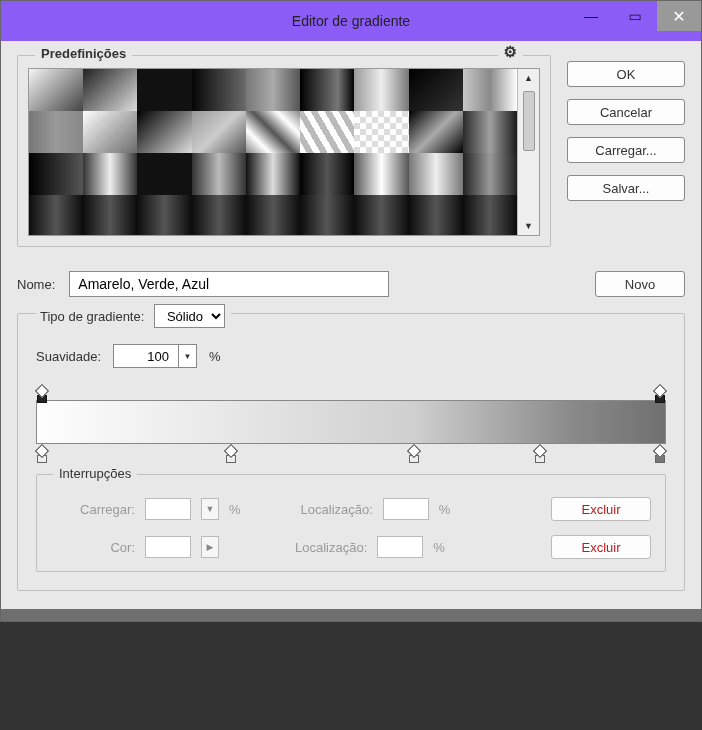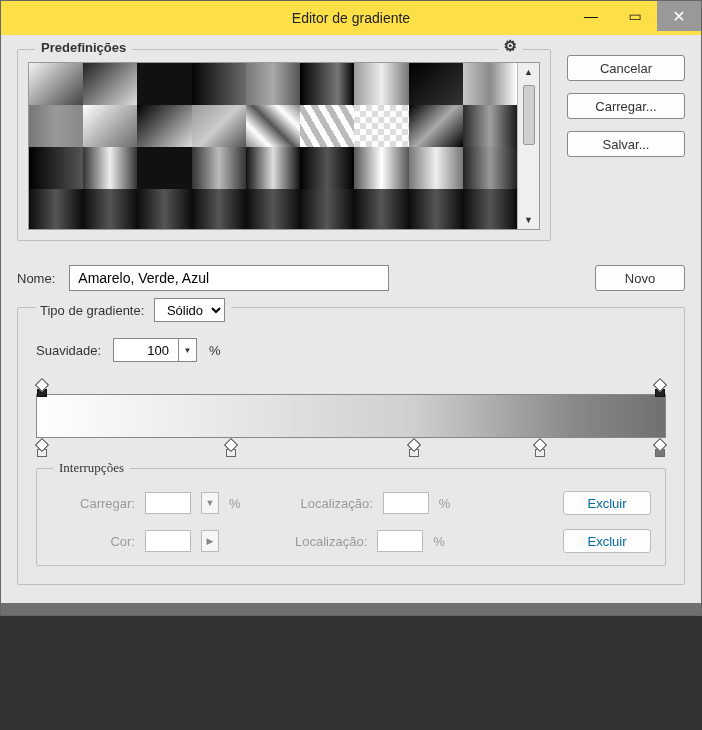--- a/index.html
+++ b/index.html
@@ -9,22 +9,22 @@
     font-size: 13px;
     background: #333;
     color: #333;
   }
   .window {
     width: 702px;
     background: #e8e8e8;
     border: 1px solid #666;
   }
   .titlebar {
-    height: 34px;
-    background: #fde047;
+    height: 40px;
+    background: #8b5cf6;
     display: flex;
     align-items: center;
     position: relative;
   }
   .titlebar .title {
     flex: 1;
     text-align: center;
     font-size: 14px;
     color: #222;
   }
@@ -273,43 +273,43 @@
   .stop.bottom.last .sq { background:#777; }
   .stop.top { top: 0; }
   .stop.bottom { bottom: 0; }
   .interr {
     border: 1px solid #bfbfbf;
     border-radius: 2px;
     padding: 22px 14px 12px 14px;
     position: relative;
     margin-top: 14px;
   }
-  .interr .group-label { top:-9px; left:16px;font-family:Liberation Serif, serif; }
+  .interr .group-label { top:-9px; left:16px; }
   .irow {
     display: flex;
     align-items: center;
     gap: 10px;
     margin-bottom: 14px;
     color:#9a9a9a;
   }
   .irow:last-child{margin-bottom:0;}
   .irow label { width: 84px; text-align: right; }
   .smallbox {
     height: 22px;
     width: 46px;
     border: 1px solid #bbb;
     background: #fff;
   }
   .tinybtn {
     height:22px;width:18px;border:1px solid #bbb;background:#f6f6f6;display:flex;align-items:center;justify-content:center;font-size:9px;color:#888;
   }
   .irow .btn {
-    width: 88px;
+    width: 100px;
     height: 24px;
-    color:#0369a1;
+    color:#b91c1c;
     border-color:#bbb;
   }
   .bottombar{
     height:12px;background:#6f6f6f;
   }
 </style>
 </head>
 <body>
 
 <div class="window">
@@ -375,20 +375,21 @@
               <div class="arrow">▲</div>
               <div class="thumb"></div>
               <div style="flex:1"></div>
               <div class="arrow">▼</div>
             </div>
           </div>
         </div>
       </div>
 
       <div class="rightbtns">
+        <div class="btn">OK</div>
         <div class="btn">Cancelar</div>
         <div class="btn">Carregar...</div>
         <div class="btn">Salvar...</div>
       </div>
     </div>
 
     <div class="name-row">
       <span>Nome:</span>
       <input class="textinput" type="text" value="Amarelo, Verde, Azul" style="">
       <div class="btn">Novo</div>

